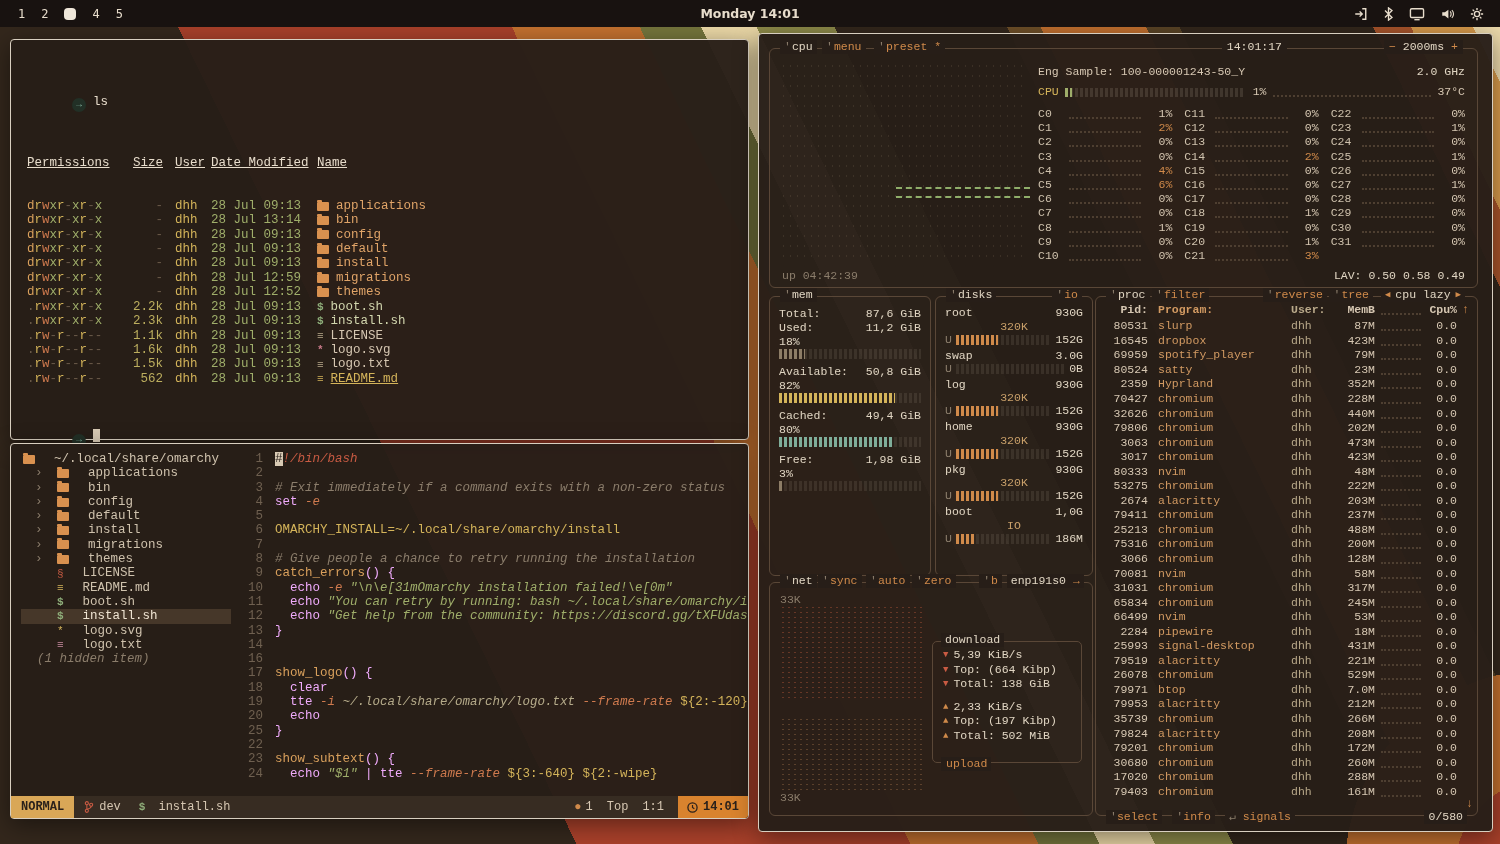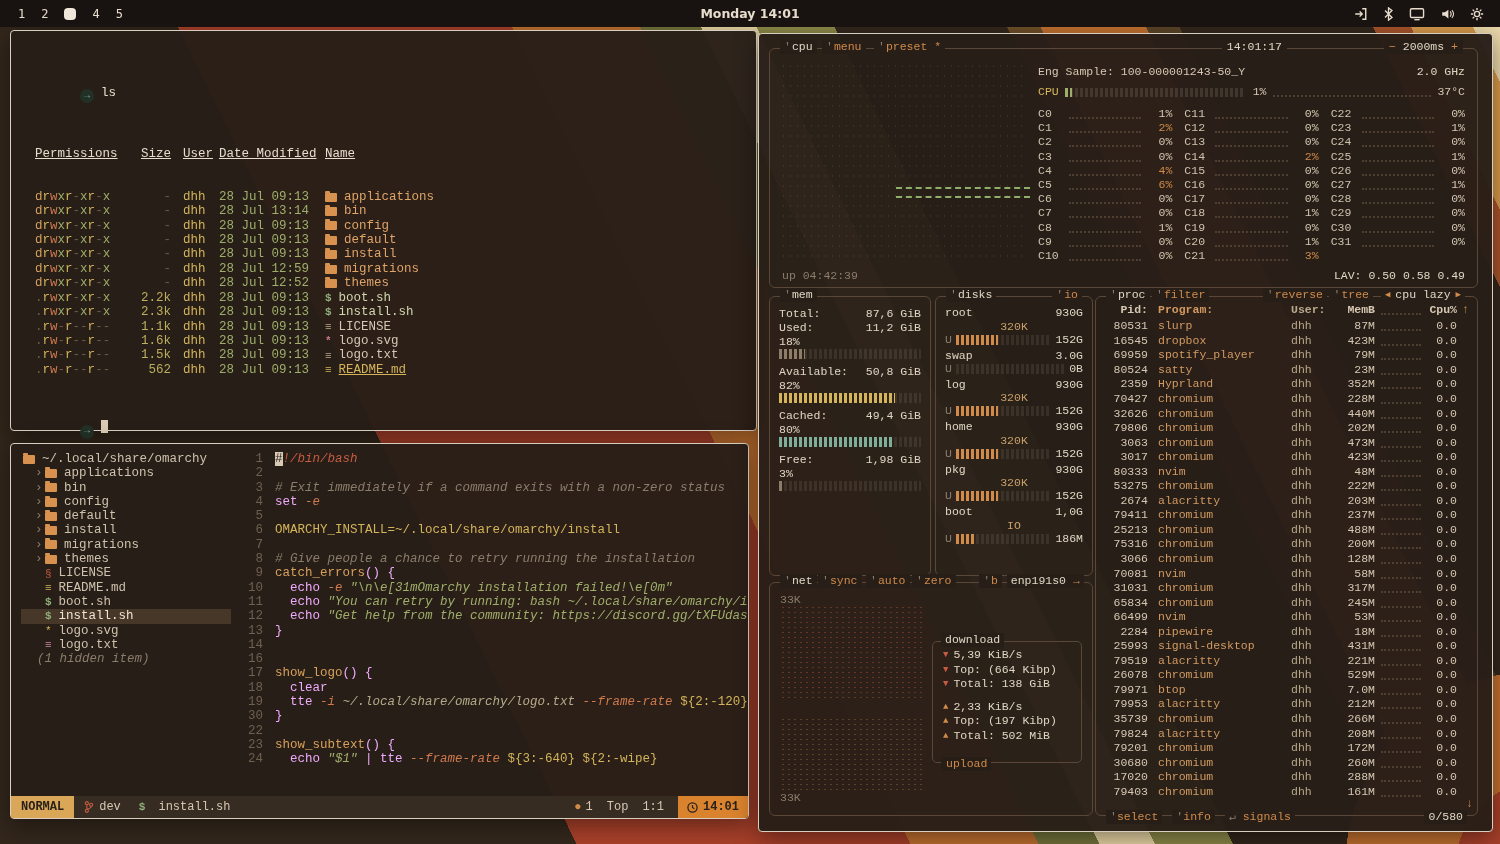--- a/index.html
+++ b/index.html
@@ -17,21 +17,21 @@
   .ws span{cursor:default;}
   .ws .active{width:12px;height:12px;background:#efe7da;border-radius:4px;display:inline-block;}
   .clock{position:absolute;left:50%;transform:translateX(-50%);font-weight:bold;font-size:12.5px;
     font-family:"DejaVu Sans","Liberation Sans",sans-serif;}
   .tray{margin-left:auto;display:flex;gap:15px;padding-right:16px;align-items:center;}
   .tray svg{display:block;}
   
   .win{position:absolute;background:rgba(39,30,24,.97);border:1.5px solid #d8cfc0;border-radius:4px;
     box-shadow:0 6px 24px rgba(0,0,0,.45);z-index:2;color:#d6c7b2;font-family:Liberation Mono, monospace;}
   
-  #term{left:10px;top:30px;width:737px;height:399px;font-size:12.5px;line-height:14.4px;padding-left:8px;}
+  #term{left:10px;top:39px;width:737px;height:399px;font-size:12.5px;line-height:14.4px;}
   .term-inner{padding:12px 16px;white-space:pre;}
   .prompt-ic{display:inline-flex;width:14px;height:14px;border-radius:50%;background:#223026;color:#7fae9a;
     align-items:center;justify-content:center;font-size:10px;margin-right:7px;vertical-align:-2px;}
   .cursor-block{display:inline-block;width:7px;height:13px;background:#d8cab4;vertical-align:-2px;}
   .ls-head,.ls-row{display:flex;}
   .col-perm{width:94px;}
   .col-size{width:42px;text-align:right;padding-right:6px;}
   .col-user{width:36px;padding-left:6px;}
   .col-date{width:106px;}
   .col-name{flex:1;display:flex;align-items:center;}
@@ -44,21 +44,21 @@
   .icn.folder::before,.icn.folder-open::before{content:"";position:absolute;top:-2px;left:0;width:5px;height:2px;background:#d9914f;border-radius:1px 1px 0 0;}
   .icn.shell{color:#8fae7a;font-weight:bold;}
   .icn.license{color:#c95b43;} .icn.readme{color:#d4b45a;} .icn.image{color:#d4b45a;}
   .icn.doc{color:#c98ca0;} .icn.file{color:#b9a98a;} .icn.svg{color:#c97a8a;font-weight:bold;}
   .nm-folder{color:#e0a468;} .nm-shell{color:#d2d6ae;} .nm-file,.nm-doc,.nm-svg,.nm-license{color:#d6c7b2;}
   .nm-readme{color:#d4b45a;text-decoration:underline;}
   
   #editor{left:10px;top:443px;width:737px;height:374px;font-size:12.5px;line-height:14.3px;display:flex;flex-direction:column;}
   .ed-main{flex:1;display:flex;overflow:hidden;}
   .tree{width:212px;padding:8px 0 0 10px;flex-shrink:0;}
-  .tree-row{display:flex;align-items:center;height:14.3px;white-space:pre;color:#cfc2ad;padding-left:2px;}
+  .tree-row{display:flex;align-items:center;height:14.3px;white-space:pre;color:#cfc2ad;padding-left:2px;gap:12px;}
   .tree-row .chev{color:#8b7d6b;width:10px;display:inline-block;}
   .tree-row.ind{padding-left:14px;}
   .tree-row.sel{background:#463729;color:#efe4d2;width:196px;}
   .tree-foot{color:#8b7d6b;font-style:italic;padding-left:16px;height:14.3px;}
   .code{flex:1;padding-top:8px;overflow:hidden;}
   .cl{display:flex;height:14.3px;white-space:pre;}
   .cl .ln{width:30px;text-align:right;padding-right:12px;color:#6f6050;flex-shrink:0;}
   .tk-cm{color:#8b7d6b;font-style:italic;} .tk-sheb{color:#c95b43;font-style:italic;}
   .tk-str{color:#9fae6a;font-style:italic;} .tk-flag{color:#cf7a4e;font-style:italic;}
   .tk-fn{color:#d9a05c;} .tk-fni{color:#d9a05c;font-style:italic;}
@@ -245,21 +245,22 @@
         <div class="cl"><span class="ln">9</span><span><span class="tk-fn">catch_errors</span><span class="tk-txt">() {</span></span></div>
         <div class="cl"><span class="ln">10</span><span><span class="tk-txt">  echo </span><span class="tk-flag">-e</span><span class="tk-txt"> </span><span class="tk-str">"\n\e[31mOmarchy installation failed!\e[0m"</span></span></div>
         <div class="cl"><span class="ln">11</span><span><span class="tk-txt">  echo </span><span class="tk-str">"You can retry by running: bash ~/.local/share/omarchy/inst</span></span></div>
         <div class="cl"><span class="ln">12</span><span><span class="tk-txt">  echo </span><span class="tk-str">"Get help from the community: https://discord.gg/tXFUdasqhY</span></span></div>
         <div class="cl"><span class="ln">13</span><span><span class="tk-txt">}</span></span></div>
         <div class="cl"><span class="ln">14</span><span></span></div>
         <div class="cl"><span class="ln">16</span><span></span></div>
         <div class="cl"><span class="ln">17</span><span><span class="tk-fn">show_logo</span><span class="tk-txt">() {</span></span></div>
         <div class="cl"><span class="ln">18</span><span><span class="tk-txt">  clear</span></span></div>
         <div class="cl"><span class="ln">19</span><span><span class="tk-txt">  tte </span><span class="tk-flag">-i</span><span class="tk-txt"> </span><span class="tk-path">~/.local/share/omarchy/logo.txt</span><span class="tk-txt"> </span><span class="tk-flag">--frame-rate</span><span class="tk-txt"> </span><span class="tk-var2">${2:-120}</span></span></div>
-        <div class="cl"><span class="ln">30</span><span><span class="tk-txt">}</span></span></div>
+        <div class="cl"><span class="ln">20</span><span><span class="tk-txt">  echo</span></span></div>
+        <div class="cl"><span class="ln">25</span><span><span class="tk-txt">}</span></span></div>
         <div class="cl"><span class="ln">22</span><span></span></div>
         <div class="cl"><span class="ln">23</span><span><span class="tk-fn">show_subtext</span><span class="tk-txt">() {</span></span></div>
         <div class="cl"><span class="ln">24</span><span><span class="tk-txt">  echo </span><span class="tk-str">"$1"</span><span class="tk-txt"> | tte </span><span class="tk-flag">--frame-rate</span><span class="tk-txt"> </span><span class="tk-var2">${3:-640}</span><span class="tk-txt"> </span><span class="tk-var2">${2:-wipe}</span></span></div>
       </div>
   </div>
   <div class="statusline">
     <span class="seg-mode">NORMAL</span>
     <span class="seg-branch">
       <svg width="10" height="12" viewBox="0 0 10 14">
           <circle cx="2.5" cy="2.5" r="1.8" fill="none" stroke="#c95b43" stroke-width="1.3"></circle>

